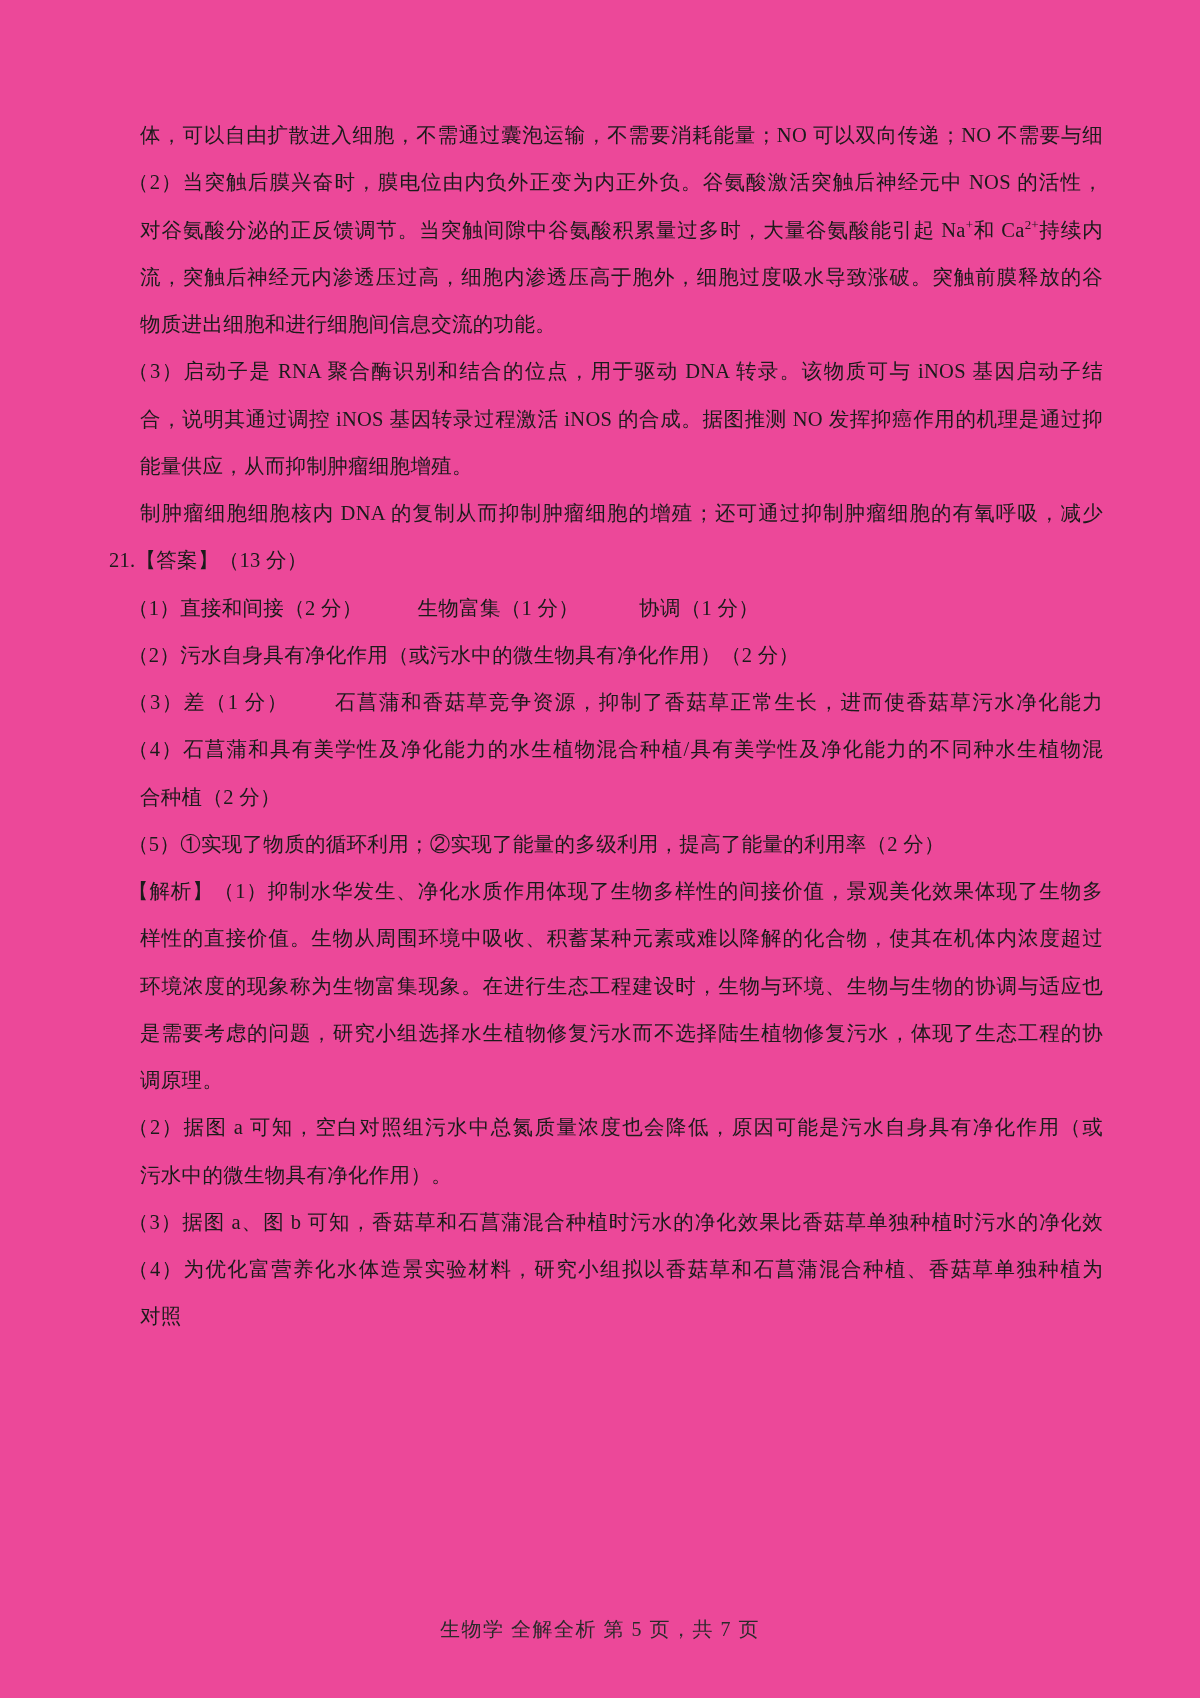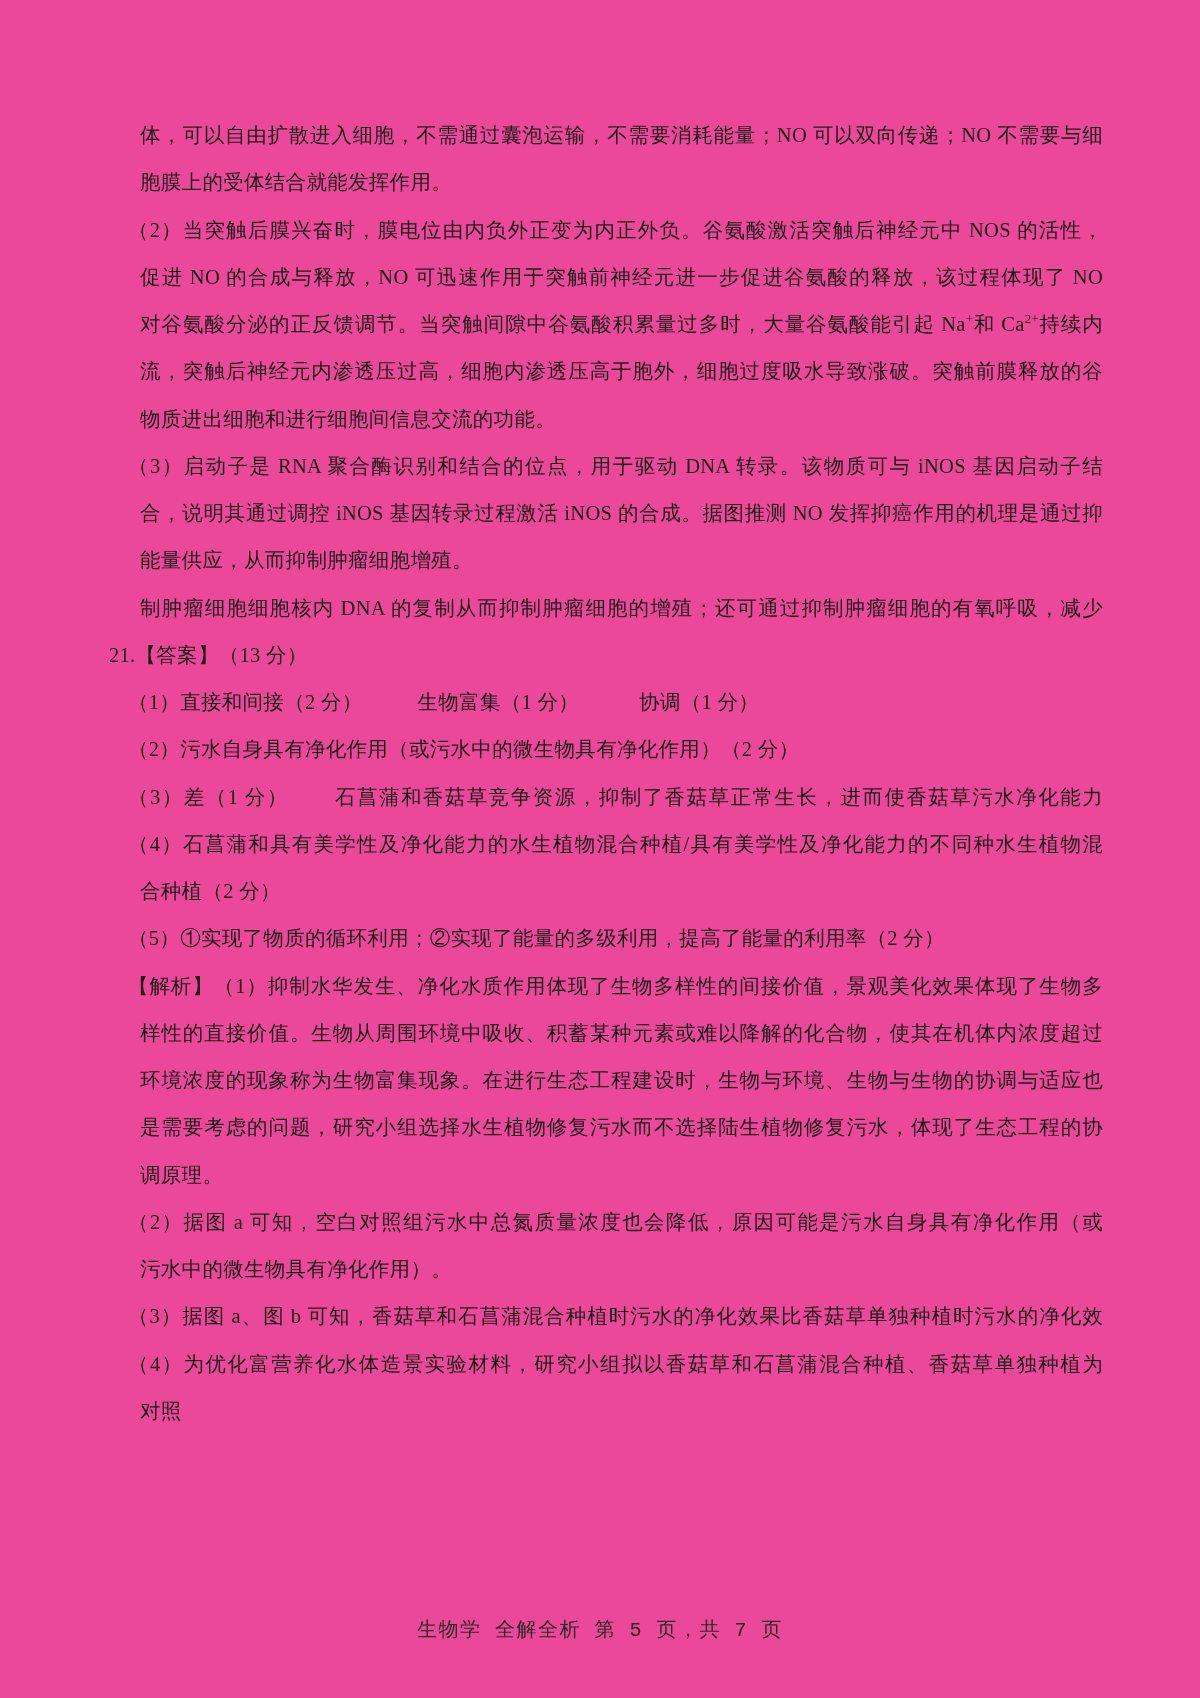--- a/index.html
+++ b/index.html
@@ -50,32 +50,29 @@
   }
   .footer {
     position: absolute;
     left: 0;
     top: 1616px;
     width: 100%;
     text-align: center;
     font-size: 20px;
     letter-spacing: 1.5px;
     color: #2a2a2a;
-    font-family: Liberation Mono, monospace;
   }
 </style>
 </head>
 <body>
 
 <div class="page">
   <main class="content" id="lines-root">
       <div class="line justify"><span>体，可以自由扩散进入细胞，不需通过囊泡运输，不需要消耗能量；NO 可以双向传递；NO 不需要与细</span></div>
-      <div class="line"><span>胞膜上的受体结合就能发挥作用。</span></div>
       <div class="line justify outdent-sm"><span>（2）当突触后膜兴奋时，膜电位由内负外正变为内正外负。谷氨酸激活突触后神经元中 NOS 的活性，</span></div>
-      <div class="line justify"><span>促进 NO 的合成与释放，NO 可迅速作用于突触前神经元进一步促进谷氨酸的释放，该过程体现了 NO</span></div>
       <div class="line justify"><span>对谷氨酸分泌的正反馈调节。当突触间隙中谷氨酸积累量过多时，大量谷氨酸能引起 Na</span><sup>+</sup><span>和 Ca</span><sup>2+</sup><span>持续内</span></div>
       <div class="line justify"><span>流，突触后神经元内渗透压过高，细胞内渗透压高于胞外，细胞过度吸水导致涨破。突触前膜释放的谷</span></div>
       <div class="line"><span>物质进出细胞和进行细胞间信息交流的功能。</span></div>
       <div class="line justify outdent-sm"><span>（3）启动子是 RNA 聚合酶识别和结合的位点，用于驱动 DNA 转录。该物质可与 </span><span class="italic">iNOS</span><span> 基因启动子结</span></div>
       <div class="line justify"><span>合，说明其通过调控 </span><span class="italic">iNOS</span><span> 基因转录过程激活 iNOS 的合成。据图推测 NO 发挥抑癌作用的机理是通过抑</span></div>
       <div class="line"><span>能量供应，从而抑制肿瘤细胞增殖。</span></div>
       <div class="line justify"><span>制肿瘤细胞细胞核内 DNA 的复制从而抑制肿瘤细胞的增殖；还可通过抑制肿瘤细胞的有氧呼吸，减少</span></div>
       <div class="line outdent-lg"><span>21.【答案】（13 分）</span></div>
       <div class="line outdent-sm"><span>（1）直接和间接（2 分）</span><span class="gap" style="width: 55px;"></span><span>生物富集（1 分）</span><span class="gap" style="width: 60px;"></span><span>协调（1 分）</span></div>
       <div class="line outdent-sm"><span>（2）污水自身具有净化作用（或污水中的微生物具有净化作用）（2 分）</span></div>

